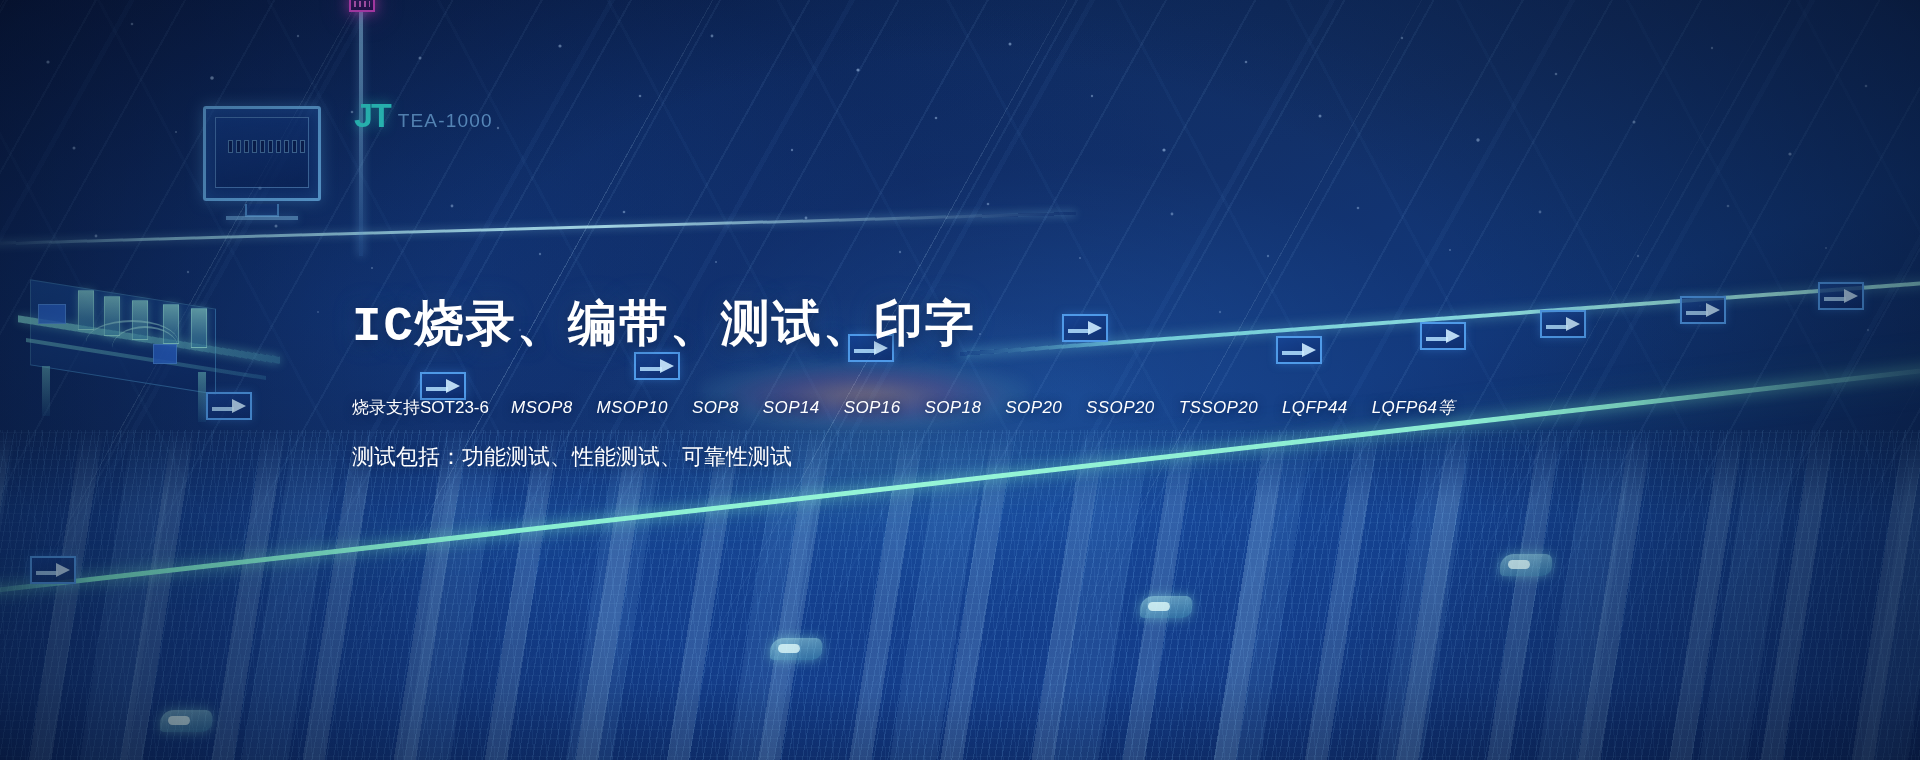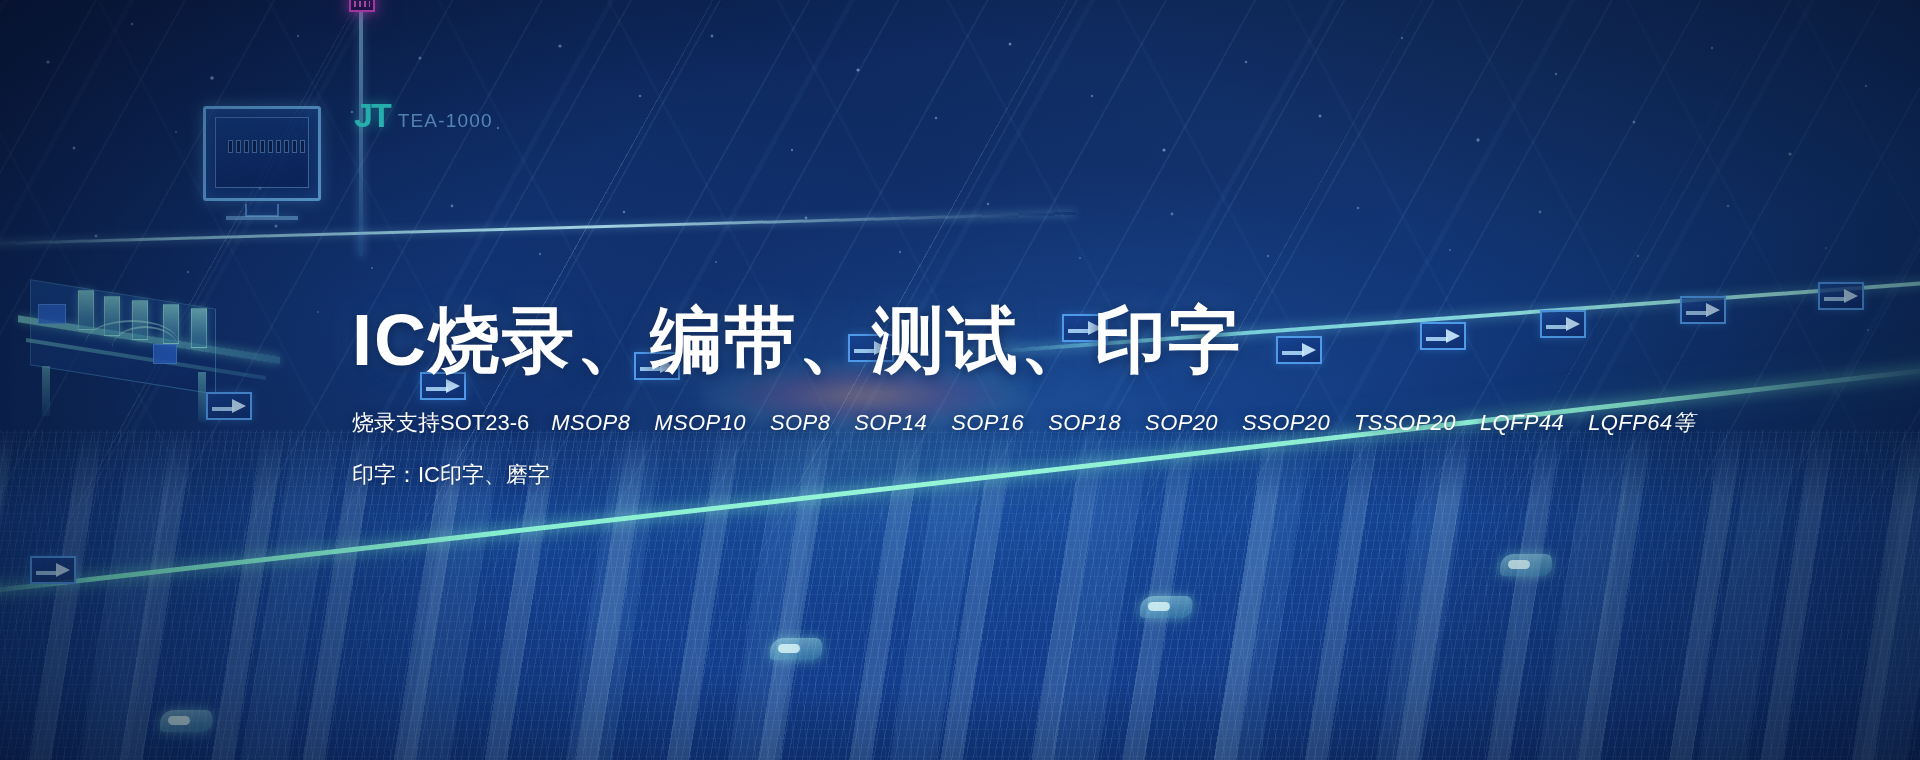--- a/index.html
+++ b/index.html
@@ -305,31 +305,32 @@
   }
 
   
   .content {
     position:absolute;
     left:352px; top:300px;
     width:1300px;
     z-index:40;
   }
   .headline {
-    font-size:72px;
+    font-size:49px;
     font-weight:bold;
     color:#ffffff;
     letter-spacing:2px;
     line-height:1.12;
     white-space:nowrap;
     text-shadow:0 2px 14px rgba(8,28,70,0.85), 0 0 28px rgba(120,190,255,0.25);
+    font-family:Liberation Mono, monospace;
   }
   .subline {
-    margin-top:31px;
-    font-size:22px;
+    margin-top:44px;
+    font-size:17px;
     color:#ffffff;
     line-height:1;
     white-space:nowrap;
     text-shadow:0 1px 8px rgba(8,28,70,0.8);
   }
   .pkg-list { display:inline-flex; align-items:baseline; }
   .pkg-lead { margin-right:22px; }
   .pkg-list .pkg { margin-right:24px; letter-spacing:0.4px;font-style:italic; }
   .pkg-list .pkg:last-child { margin-right:0; }
   .descline {
@@ -509,19 +510,19 @@
         <span class="pkg">SOP16</span>
         <span class="pkg">SOP18</span>
         <span class="pkg">SOP20</span>
         <span class="pkg">SSOP20</span>
         <span class="pkg">TSSOP20</span>
         <span class="pkg">LQFP44</span>
         <span class="pkg">LQFP64等</span>
       </span>
     </div>
 
-
-    <div class="descline third">印字：IC印字、磨字</div>
+    <div class="descline">测试包括：功能测试、性能测试、可靠性测试</div>
+
 
   </div>
 
   <div class="vignette"></div>
 </div>
 
 </body></html>

